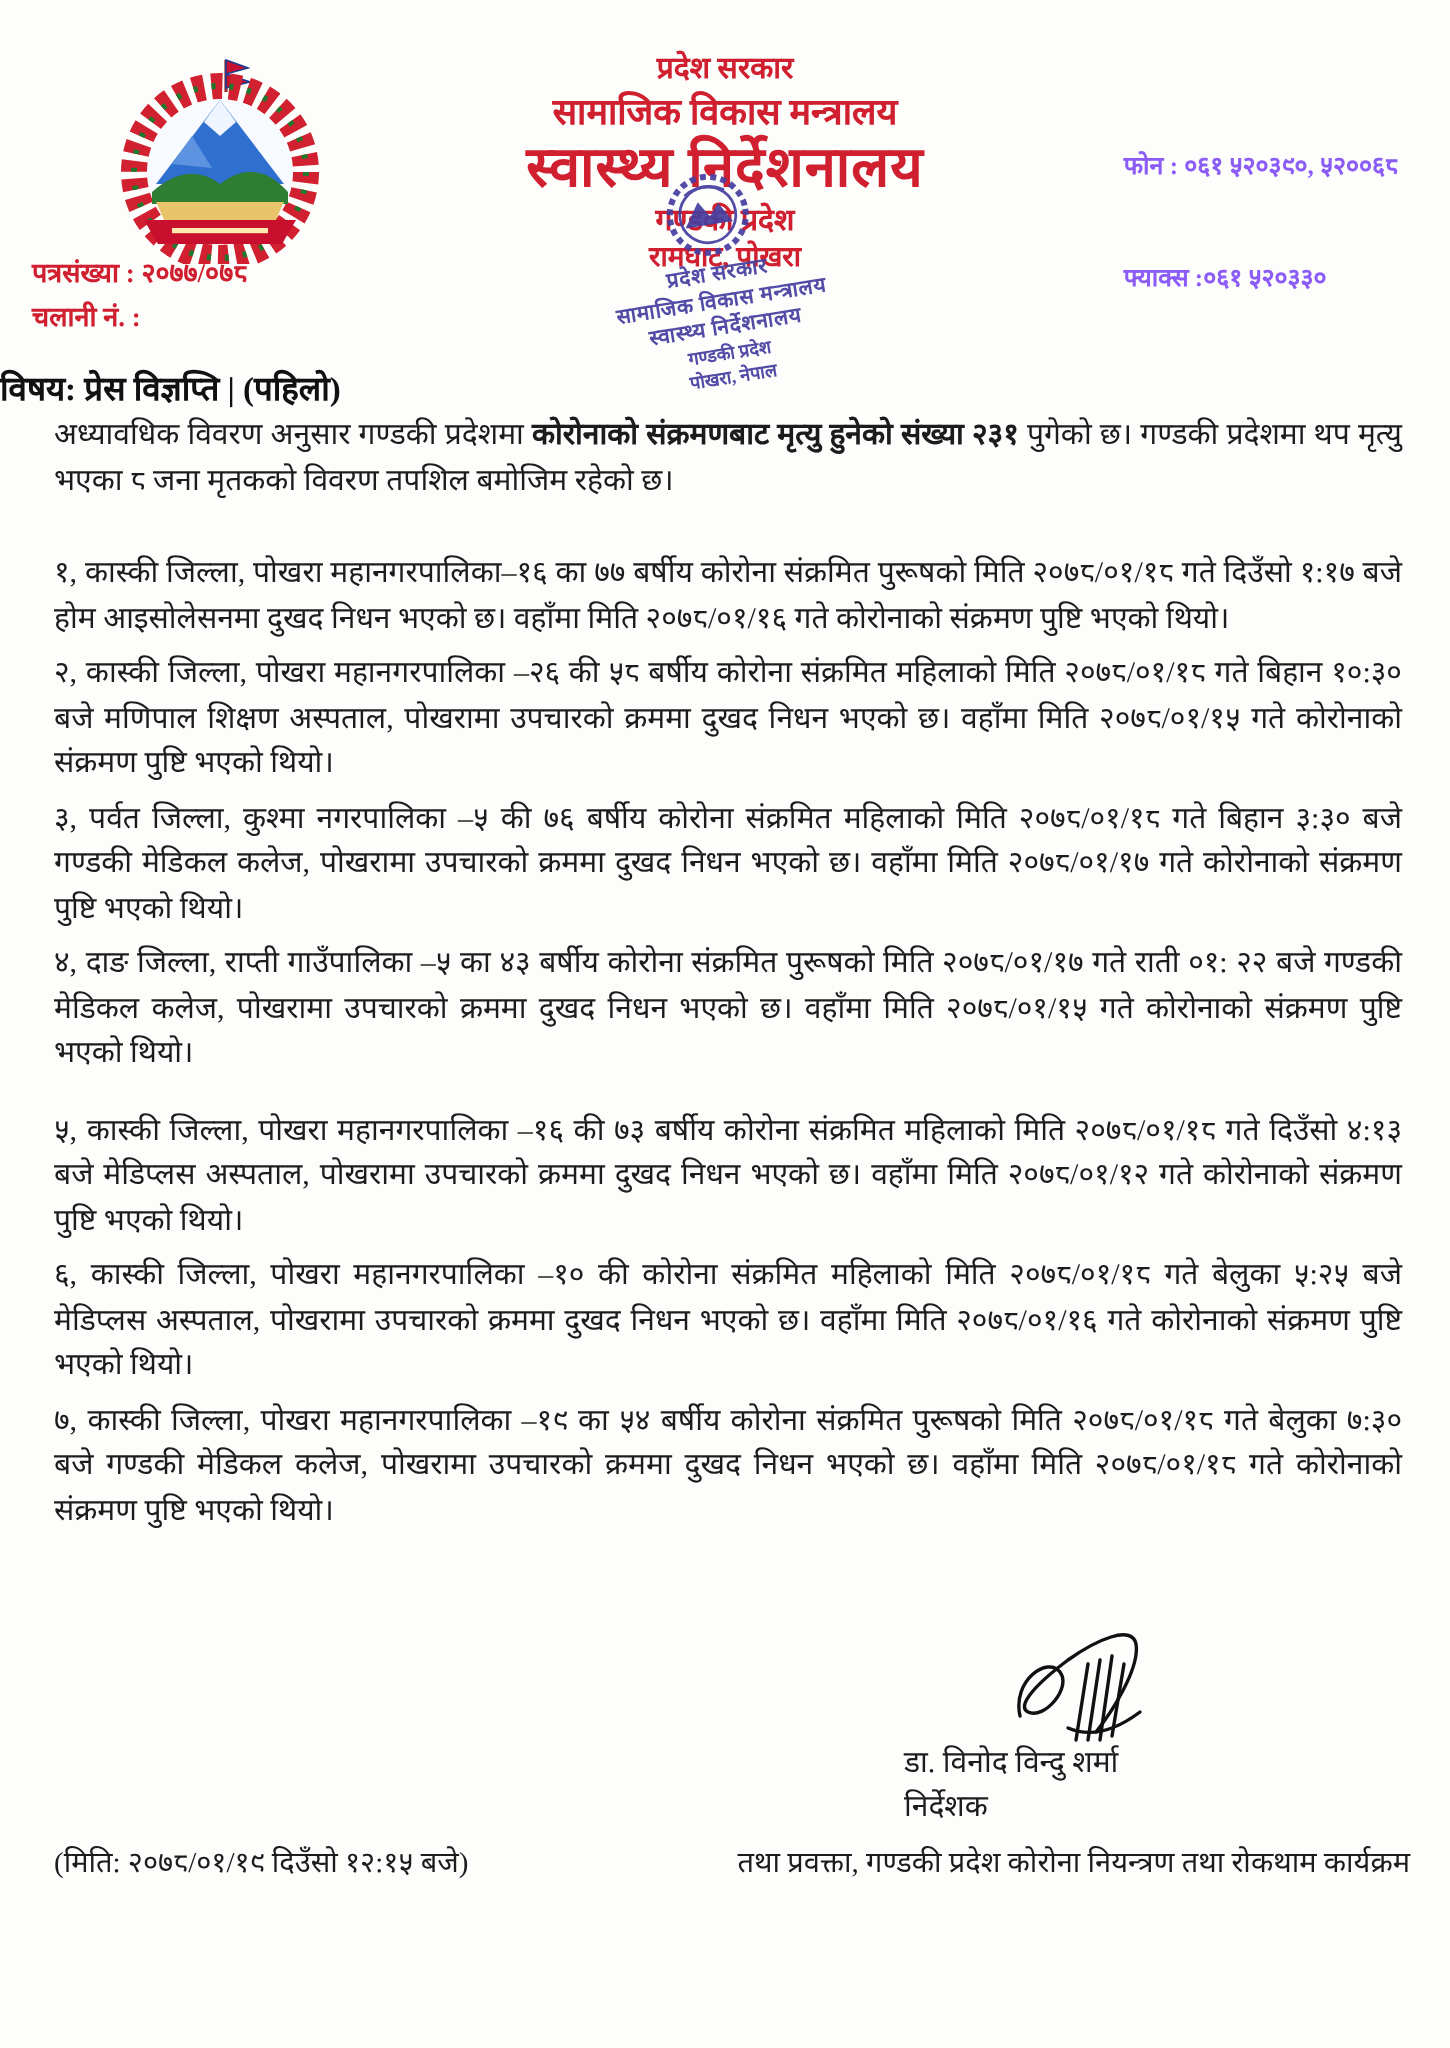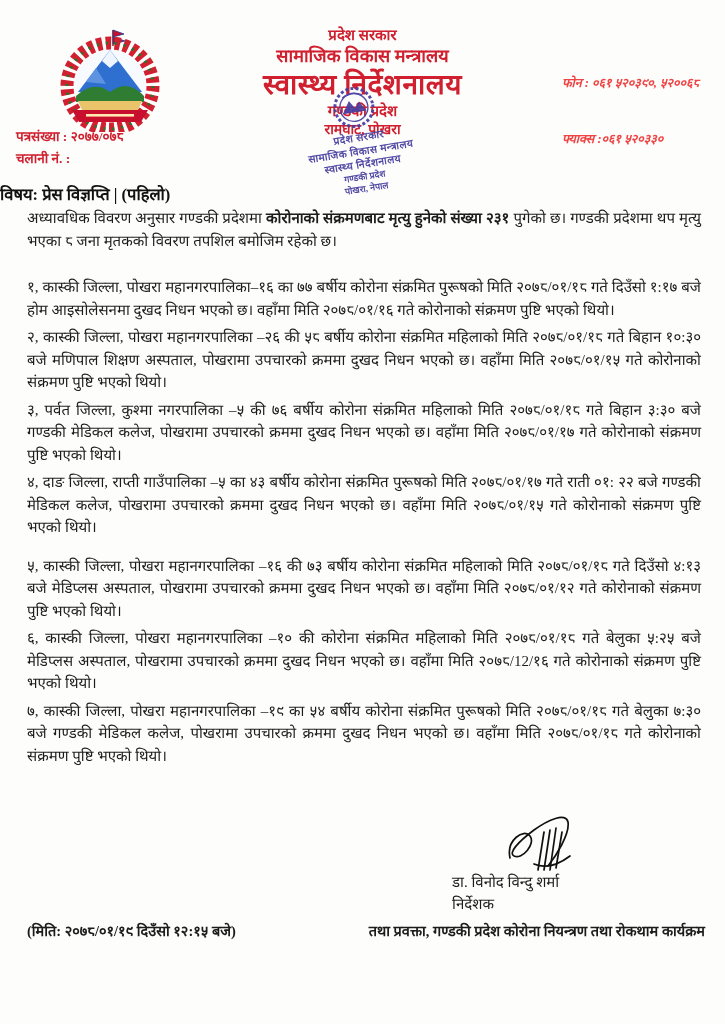--- a/index.html
+++ b/index.html
@@ -10,23 +10,22 @@
     background:#fdfdfc;
     font-family:"Liberation Serif","DejaVu Serif",serif;
     color:#1c1c1c;
     overflow:hidden;
     box-shadow:0 0 6px rgba(0,0,0,.25);
   }
   
   .emblem{position:absolute;left:50px;top:28px;width:120px;height:104px;}
   .contact{
     position:absolute;right:26px;top:36px;
-    color:#ef4444;font-weight:bold;font-size:12.5px;line-height:1.5;
+    color:#8b5cf6;font-weight:bold;font-size:12.5px;line-height:1.5;
     white-space:pre;
-    font-style:italic;
   }
   .center-head{
     position:absolute;top:26px;left:0;right:0;
     text-align:center;color:#d01f2e;font-weight:bold;line-height:1.25;
   }
   .ch-govt{font-size:15px;}
   .ch-ministry{font-size:18px;}
   .ch-directorate{font-size:28px;letter-spacing:.5px;}
   .ch-province{font-size:15px;}
   .ch-address{font-size:14px;}
@@ -62,21 +61,20 @@
   
   .sigblock{
     position:absolute;left:452px;top:812px;width:260px;
     text-align:left;font-size:15px;line-height:1.45;
   }
   .sigblock svg{display:block;margin:0 auto -4px 52px;}
   .bottomrow{
     position:absolute;left:27px;right:20px;top:920px;
     display:flex;justify-content:space-between;align-items:flex-start;
     font-size:14.5px;
-    font-weight:bold;
   }
   .bottomrow .right{max-width:400px;text-align:center;}
 </style>
 </head>
 <body>
 
 <div class="page">
 
   <div class="emblem">
     <svg width="120" height="104" viewBox="0 0 120 104">
@@ -140,21 +138,21 @@
   <div class="subject">विषय: प्रेस विज्ञप्ति   |  (पहिलो)</div>
 
   <div class="bodytext">
     <p class="intro"><span>अध्यावधिक विवरण अनुसार गण्डकी प्रदेशमा </span><span class="b">कोरोनाको संक्रमणबाट मृत्यु हुनेको संख्या २३१</span><span> पुगेको छ। गण्डकी प्रदेशमा थप मृत्यु भएका ८ जना मृतकको विवरण तपशिल बमोजिम रहेको छ।</span></p>
 
     <p class="item">१, कास्की जिल्ला,  पोखरा महानगरपालिका–१६ का ७७ बर्षीय कोरोना संक्रमित पुरूषको मिति २०७८/०१/१८ गते दिउँसो १:१७ बजे होम आइसोलेसनमा दुखद निधन भएको छ। वहाँमा मिति २०७८/०१/१६ गते कोरोनाको संक्रमण पुष्टि भएको थियो।</p>
     <p class="item">२, कास्की जिल्ला,  पोखरा महानगरपालिका –२६ की ५८ बर्षीय कोरोना संक्रमित महिलाको मिति २०७८/०१/१८ गते बिहान १०:३०  बजे मणिपाल शिक्षण अस्पताल, पोखरामा उपचारको क्रममा दुखद निधन भएको छ। वहाँमा मिति २०७८/०१/१५ गते कोरोनाको संक्रमण पुष्टि भएको थियो।</p>
     <p class="item">३, पर्वत जिल्ला, कुश्मा नगरपालिका –५ की ७६ बर्षीय कोरोना संक्रमित महिलाको मिति २०७८/०१/१८ गते बिहान ३:३०  बजे गण्डकी मेडिकल कलेज, पोखरामा उपचारको क्रममा दुखद निधन भएको छ। वहाँमा मिति २०७८/०१/१७ गते कोरोनाको संक्रमण पुष्टि भएको थियो।</p>
     <p class="item">४,  दाङ जिल्ला, राप्ती गाउँपालिका –५ का ४३ बर्षीय कोरोना संक्रमित पुरूषको मिति २०७८/०१/१७ गते राती ०१: २२  बजे गण्डकी मेडिकल कलेज, पोखरामा उपचारको क्रममा दुखद निधन भएको छ। वहाँमा मिति २०७८/०१/१५ गते कोरोनाको संक्रमण पुष्टि भएको थियो।</p>
     <p class="item gap-before">५, कास्की जिल्ला,  पोखरा महानगरपालिका –१६ की ७३ बर्षीय कोरोना संक्रमित महिलाको मिति २०७८/०१/१८ गते दिउँसो ४:१३  बजे मेडिप्लस अस्पताल, पोखरामा उपचारको क्रममा दुखद निधन भएको छ। वहाँमा मिति २०७८/०१/१२ गते कोरोनाको संक्रमण पुष्टि भएको थियो।</p>
-    <p class="item">६, कास्की जिल्ला,  पोखरा महानगरपालिका –१० की कोरोना संक्रमित महिलाको मिति २०७८/०१/१८ गते बेलुका ५:२५  बजे मेडिप्लस अस्पताल, पोखरामा उपचारको क्रममा दुखद निधन भएको छ। वहाँमा मिति २०७८/12/१६ गते कोरोनाको संक्रमण पुष्टि भएको थियो।</p>
+    <p class="item">६, कास्की जिल्ला,  पोखरा महानगरपालिका –१० की कोरोना संक्रमित महिलाको मिति २०७८/०१/१८ गते बेलुका ५:२५  बजे मेडिप्लस अस्पताल, पोखरामा उपचारको क्रममा दुखद निधन भएको छ। वहाँमा मिति २०७८/०१/१६ गते कोरोनाको संक्रमण पुष्टि भएको थियो।</p>
     <p class="item">७, कास्की जिल्ला,  पोखरा महानगरपालिका –१९ का ५४ बर्षीय कोरोना संक्रमित पुरूषको मिति २०७८/०१/१८ गते बेलुका ७:३० बजे गण्डकी मेडिकल कलेज, पोखरामा उपचारको क्रममा दुखद निधन भएको छ। वहाँमा मिति २०७८/०१/१८ गते कोरोनाको संक्रमण पुष्टि भएको थियो।</p>
   </div>
 
   <div class="sigblock">
     <svg width="86" height="64" viewBox="0 0 86 64">
       <g fill="none" stroke="#111" stroke-width="1.7" stroke-linecap="round">
         <path d="M6 46 C 2 28, 20 16, 26 24 C 32 32, 18 48, 10 44 C 4 41, 14 30, 30 18 C 44 8, 62 0, 64 10 C 66 22, 52 44, 44 54"></path>
         <path d="M40 20 L34 58"></path>
         <path d="M46 18 L40 58"></path>
         <path d="M52 16 L46 58"></path>

